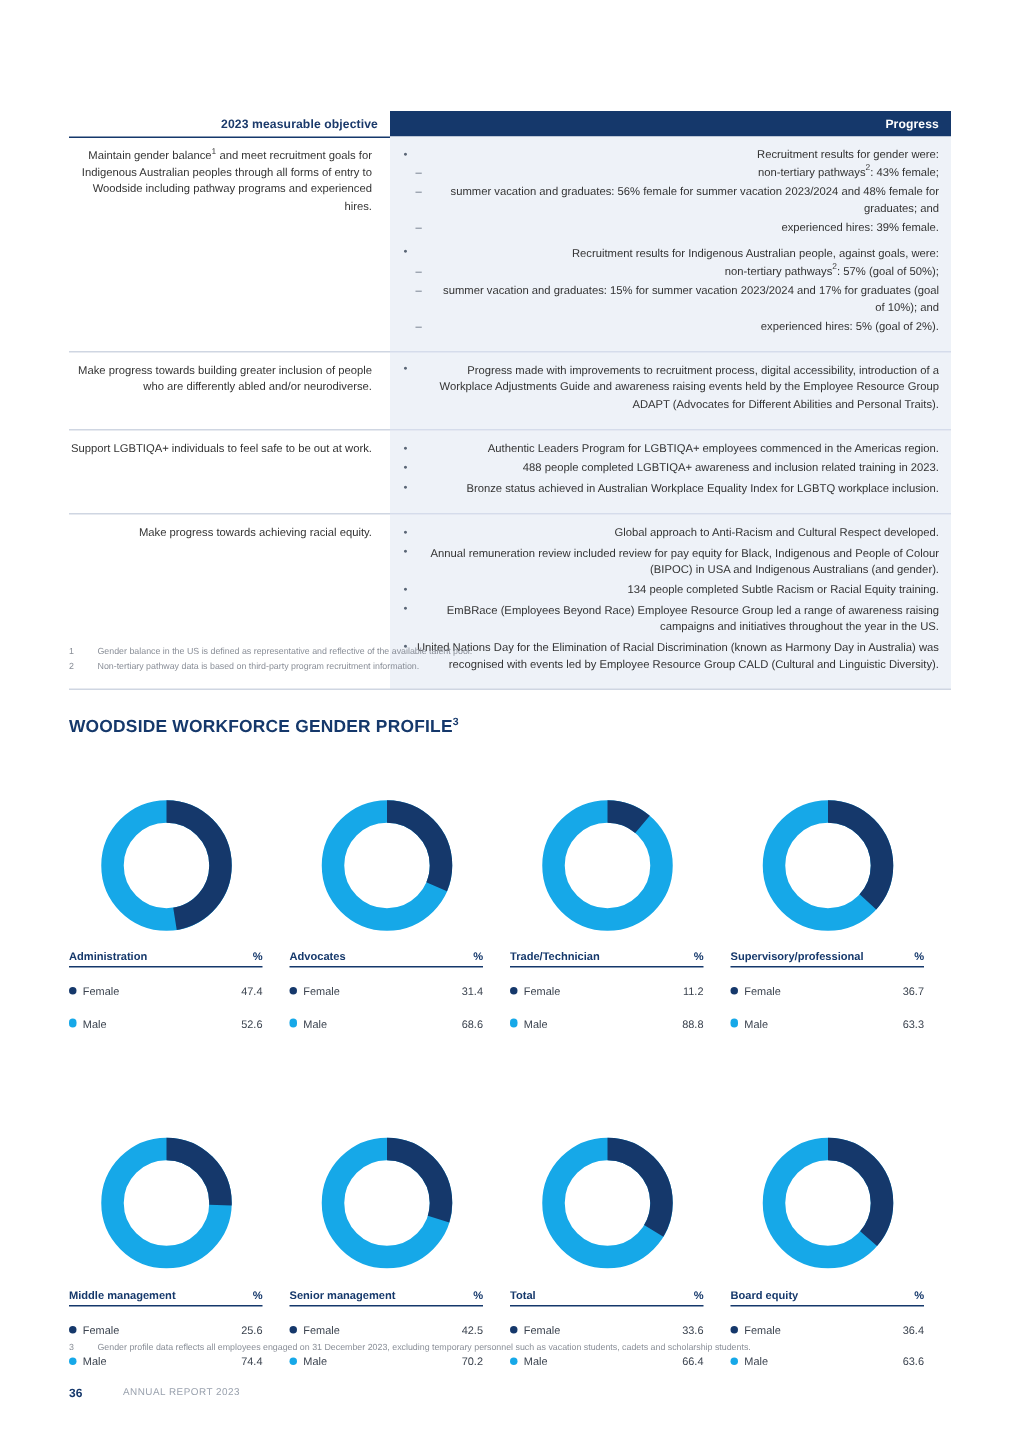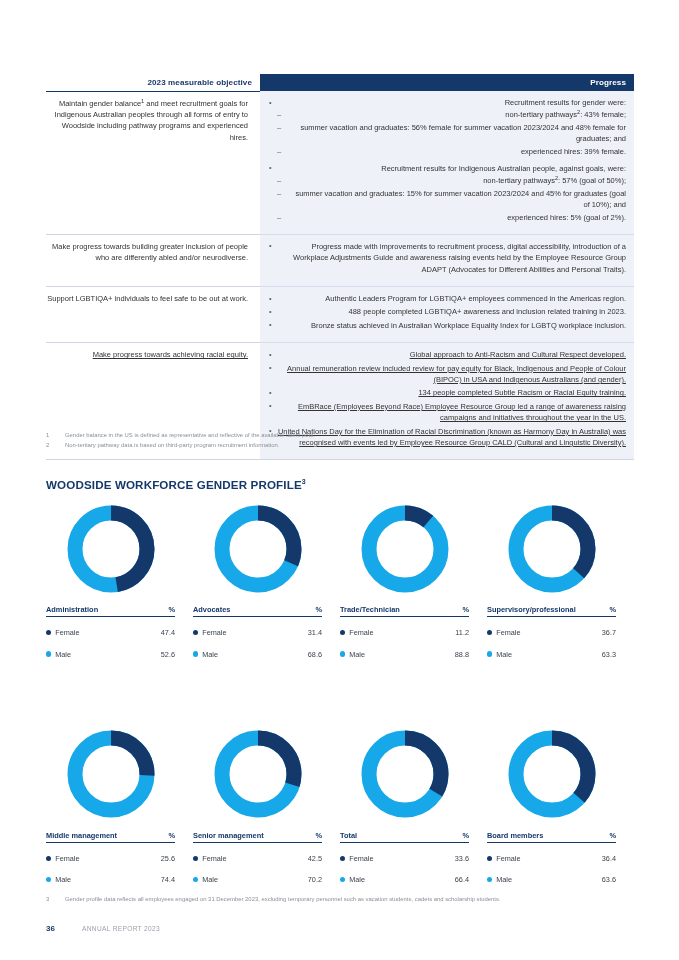--- a/index.html
+++ b/index.html
@@ -26,21 +26,21 @@
   .td-left{
     padding:6px 12px 9px 0;vertical-align:top;
     font-size:7.5px;line-height:1.52;color:#333333;
     border-bottom:0.8px solid #cfd6e2;background:#ffffff;
   }
   .td-right{
     padding:6px 8px 9px 8px;vertical-align:top;
     font-size:7.5px;line-height:1.52;color:#333333;
     background:#eef2f8;border-bottom:0.8px solid #d5dceb;
   }
-  tr:last-child .td-left,tr:last-child .td-right{border-bottom:0.8px solid #cfd6e2;text-decoration:underline;}
+  tr:last-child .td-left,tr:last-child .td-right{border-bottom:0.8px solid #cfd6e2;}
 
   ul.l1{margin:0;padding:0;list-style:none;}
   ul.l1>li{position:relative;padding-left:9px;margin-bottom:2px;}
   ul.l1>li:before{content:"\2022";position:absolute;left:1px;top:-0.5px;color:#5a6676;font-size:7.5px;}
   ul.l1>li.gap{margin-top:6px;}
   ul.l2{margin:1px 0 0 0;padding:0;list-style:none;}
   ul.l2>li{position:relative;padding-left:11px;margin-bottom:1px;}
   ul.l2>li:before{content:"\2013";position:absolute;left:0;top:0;color:#5a6676;}
   sup{font-size:5.6px;vertical-align:super;line-height:0;}
 
@@ -51,21 +51,21 @@
   .fn-txt{flex:1;}
 
   
   .sec-title{
     position:absolute;left:46px;top:478px;
     font-size:11.6px;font-weight:bold;color:#15386b;letter-spacing:.012em;
   }
   .sec-title sup{font-size:7px;}
 
   
-  .charts{position:absolute;left:46px;top:492px;width:588px;}
+  .charts{position:absolute;left:46px;top:520px;width:588px;}
   .chart-row{display:flex;gap:0;}
   .chart-row.row2{margin-top:58px;}
   .chart-cell{width:147px;box-sizing:border-box;padding-right:18px;}
   .donut-wrap{height:113px;display:flex;align-items:center;justify-content:center;}
   .donut{display:block;}
 
   .lg-title{
     display:flex;justify-content:space-between;align-items:baseline;
     border-bottom:1.1px solid #15386b;padding-bottom:2px;margin-bottom:2px;
   }
@@ -106,21 +106,21 @@
             <td class="td-left">Maintain gender balance<sup>1</sup> and meet recruitment goals for Indigenous Australian peoples through all forms of entry to Woodside including pathway programs and experienced hires.</td>
             <td class="td-right">
               <ul class="l1">
                 <li>Recruitment results for gender were:<ul class="l2">
                     <li>non-tertiary pathways<sup>2</sup>: 43% female;</li>
                     <li>summer vacation and graduates: 56% female for summer vacation 2023/2024 and 48% female for graduates; and</li>
                     <li>experienced hires: 39% female.</li>
                   </ul></li>
                 <li class="gap">Recruitment results for Indigenous Australian people, against goals, were:<ul class="l2">
                     <li>non-tertiary pathways<sup>2</sup>: 57% (goal of 50%);</li>
-                    <li>summer vacation and graduates: 15% for summer vacation 2023/2024 and 45% for graduates (goal of 10%); and</li>
+                    <li>summer vacation and graduates: 15% for summer vacation 2023/2024 and 17% for graduates (goal of 10%); and</li>
                     <li>experienced hires: 5% (goal of 2%).</li>
                   </ul></li>
               </ul>
             </td>
           </tr>
           <tr>
             <td class="td-left">Make progress towards building greater inclusion of people who are differently abled and/or neurodiverse.</td>
             <td class="td-right">
               <ul class="l1">
                 <li>Progress made with improvements to recruitment process, digital accessibility, introduction of a Workplace Adjustments Guide and awareness raising events held by the Employee Resource Group ADAPT (Advocates for Different Abilities and Personal Traits).</li>
@@ -355,21 +355,21 @@
           </div>
         </div>
         <div class="chart-cell">
           <div class="donut-wrap">
             <svg class="donut" width="92" height="92" viewBox="0 0 92 92">
               <circle cx="46" cy="46" r="36" fill="none" stroke="#16a8e8" stroke-width="15"></circle>
               <circle cx="46" cy="46" r="36" fill="none" stroke="#15386b" stroke-width="15" stroke-dasharray="82.33486026528129 226.1946710584651" transform="rotate(-90 46 46)"></circle>
             </svg>
           </div>
           <div class="lg-title">
-            <span class="nm">Board members</span>
+            <span class="nm">Board equity</span>
             <span class="pc">%</span>
           </div>
           <div class="lg-row">
             <span class="lg-left">
               <span class="dot" style="background: rgb(21, 56, 107);"></span>
               <span>Female</span>
             </span>
             <span class="lg-val">36.4</span>
           </div>
           <div class="lg-row">

